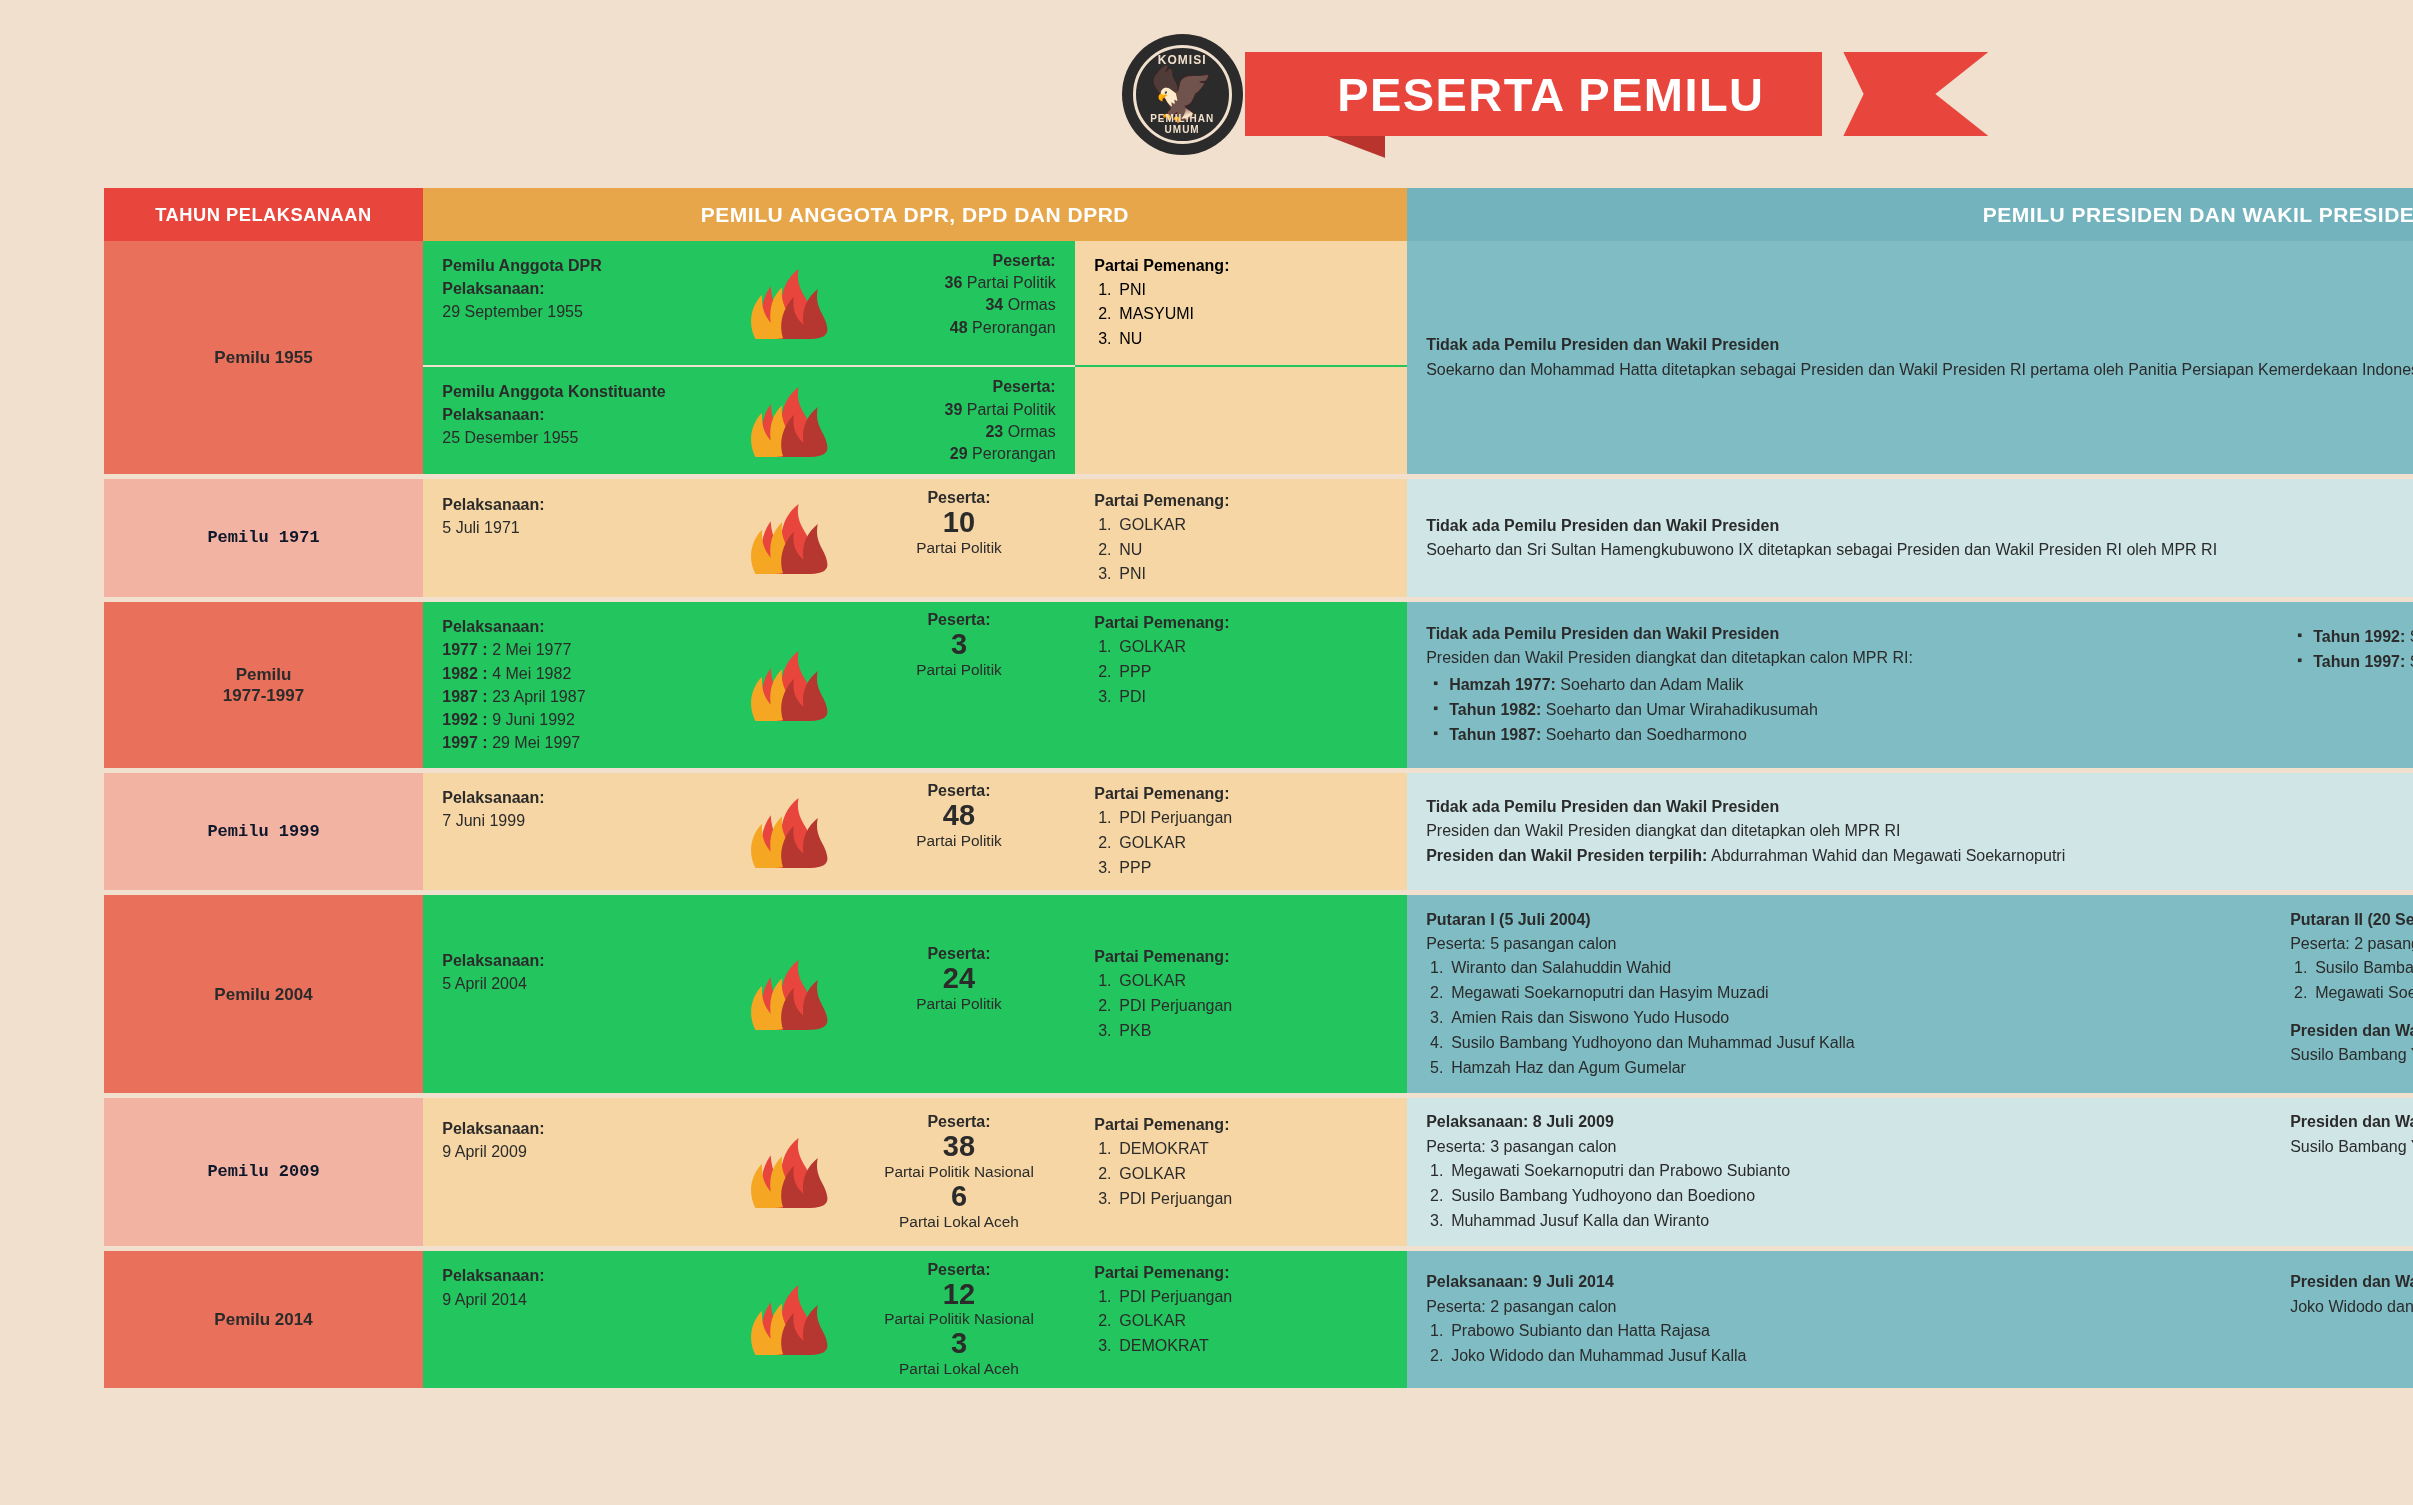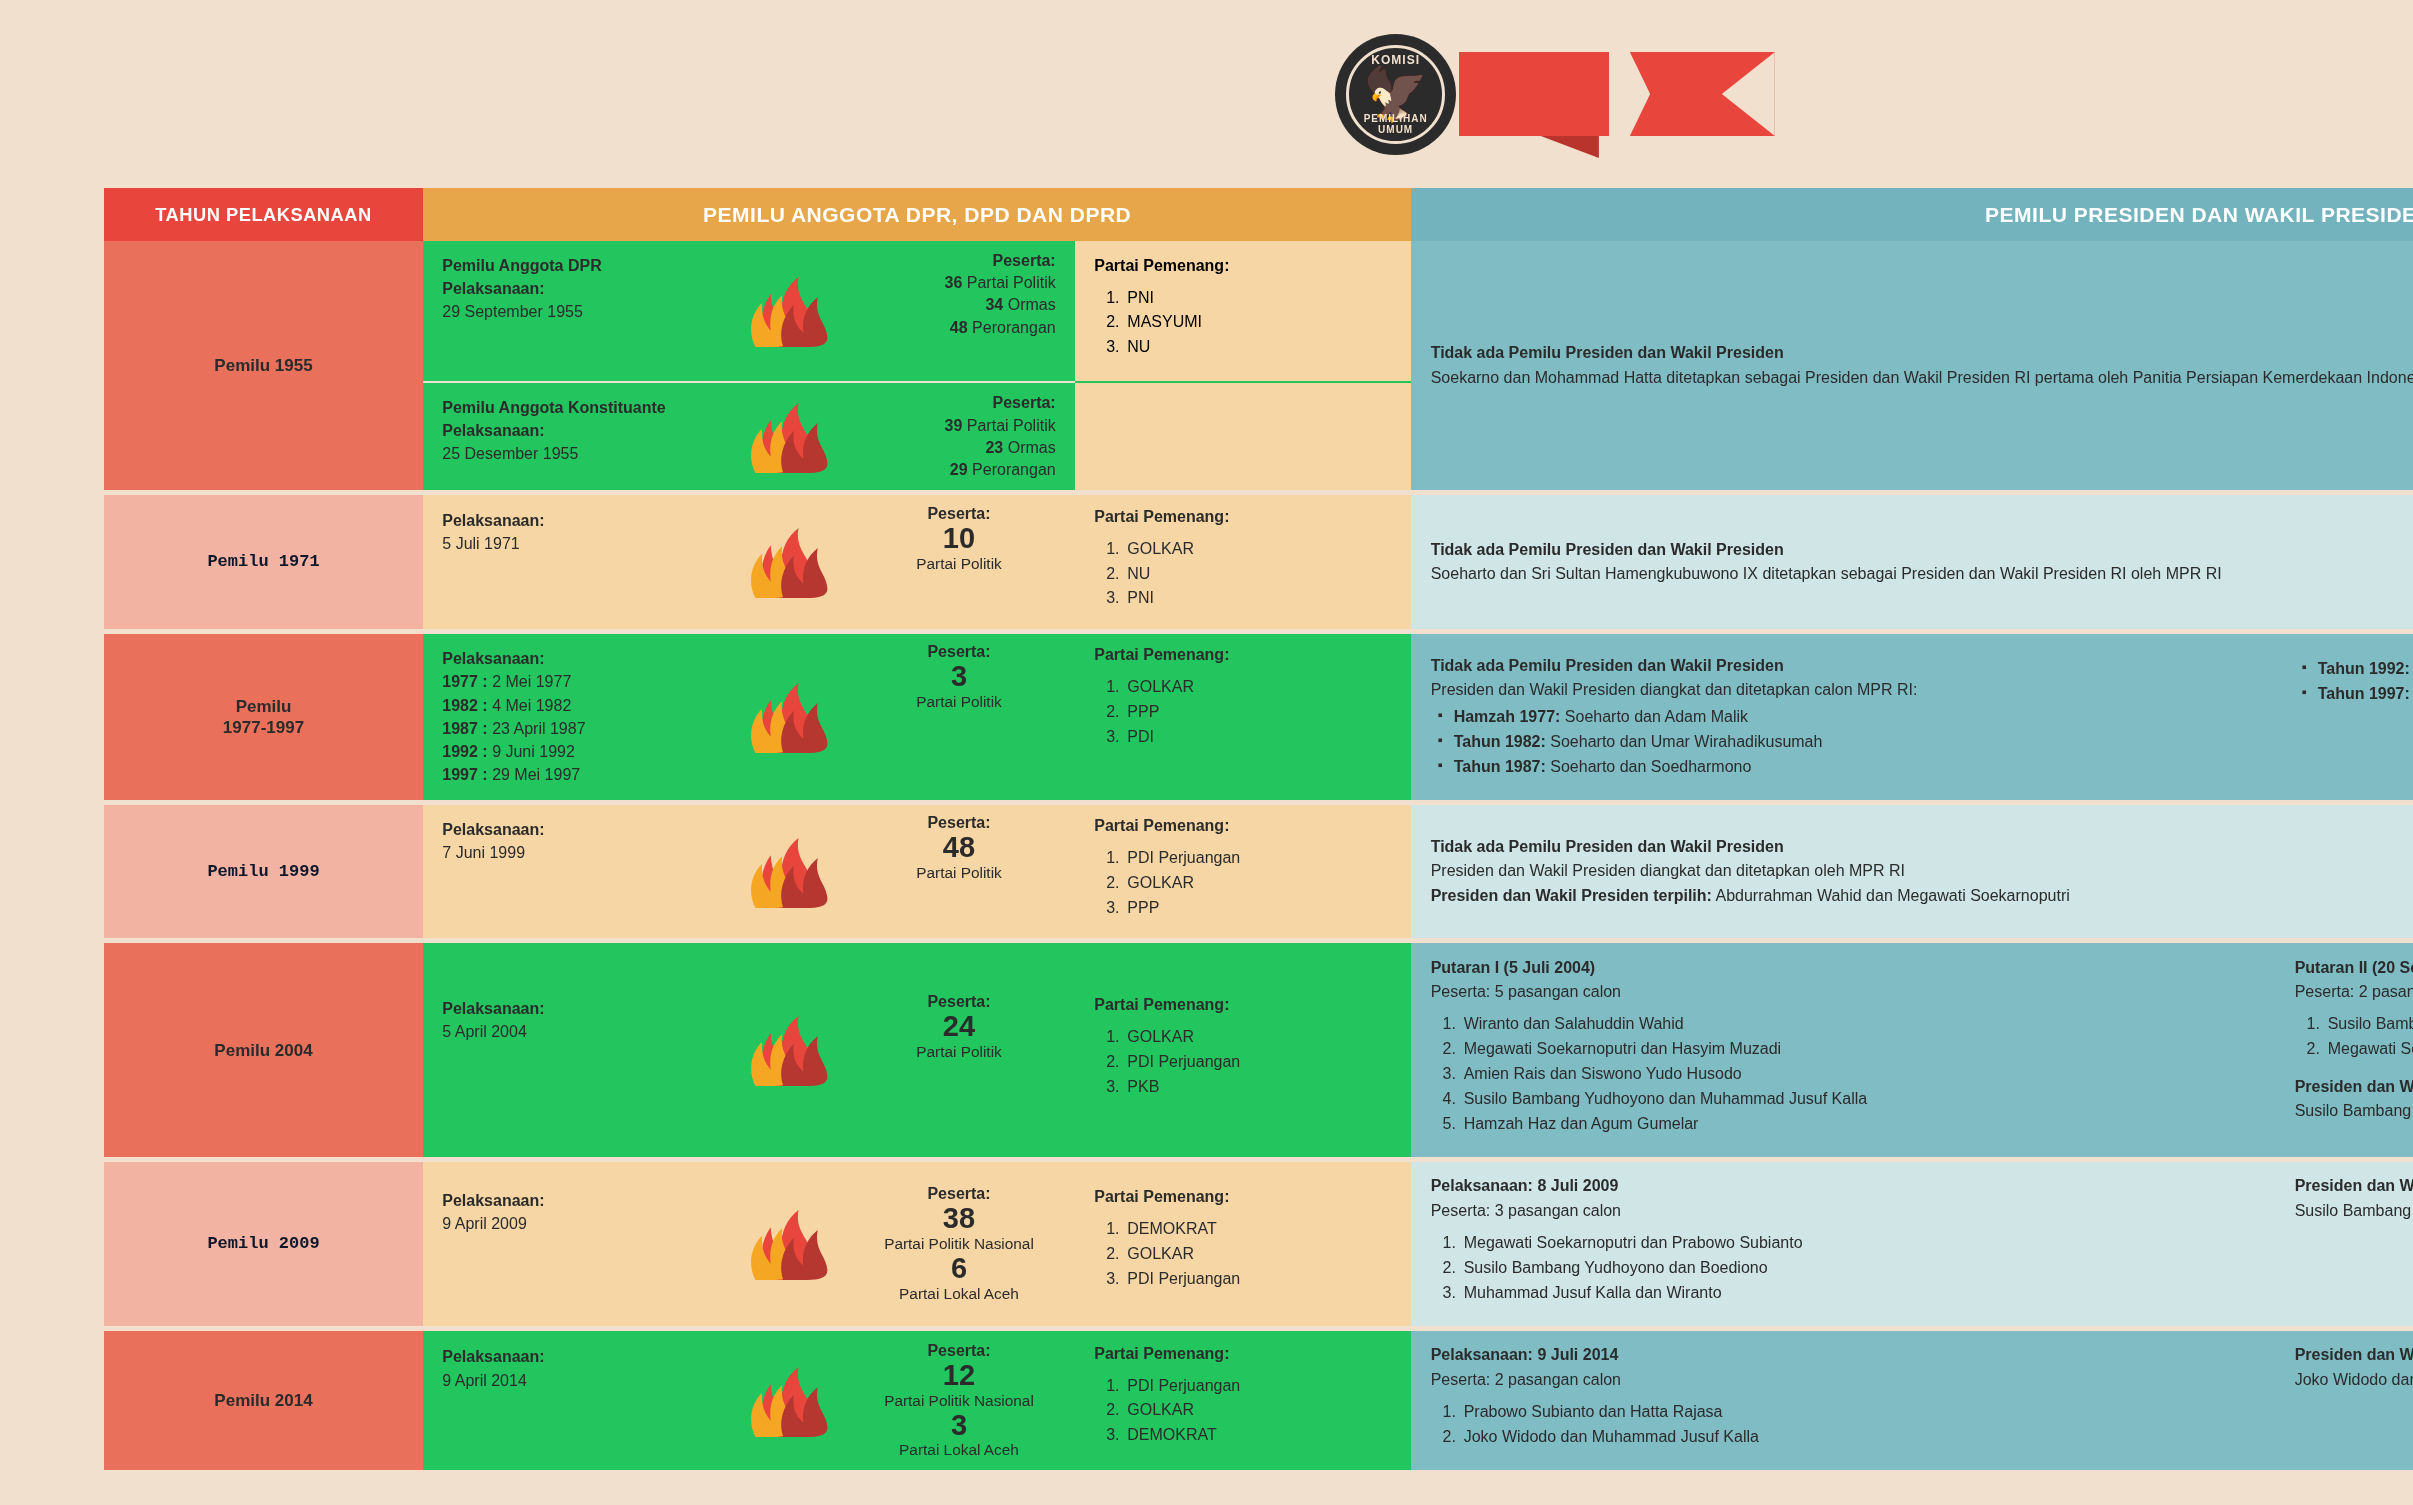--- a/index.html
+++ b/index.html
@@ -144,21 +144,21 @@
   .pres-col { font-size: 16px; color: #2b2b2b; line-height: 1.52; }
   .pres-col-1 { flex: 0 0 864px; padding-right: 19.3px; }
   .pres-col-2 { flex: 1 1 auto; }
   .pres-single { width: 100%; padding: 12.6px 19.3px; font-size: 16px; color: #2b2b2b; line-height: 1.52; }
 
   ul.bul { list-style: none; margin: 2.9px 0 0 0; padding: 0; }
   ul.bul li { position: relative; padding-left: 23px; line-height: 1.55; }
   ul.bul li:before {
     content: "\25AA"; position: absolute; left: 6.8px; top: -1px; font-size: 14.5px; color: #2b2b2b;
   }
-  ol.num { list-style: none; margin: 8px; padding: 0; counter-reset: it; }
+  ol.num { list-style: none; margin: 0; padding: 0; counter-reset: it; }
   ol.num li { counter-increment: it; position: relative; padding-left: 25px; line-height: 1.55; }
   ol.num li:before { content: counter(it) "."; position: absolute; left: 3.9px; }
 
   .mt { margin-top: 12.6px; }
 
   
   .flame { width: 101px; height: 72px; display: block; }
 
   .gap-row td { height: 4.8px; background: #f0e0cd; padding: 0; }
 </style>
@@ -173,20 +173,21 @@
       <div class="logo">
         <div class="logo-inner">
           <span class="logo-text-top">KOMISI</span>
           <span class="logo-bird">🦅</span>
           <span class="logo-text-bottom">PEMILIHAN UMUM</span>
         </div>
       </div>
 
       <div class="ribbon">
         <div class="ribbon-fold"></div>
+        <span class="ribbon-title">PESERTA PEMILU</span>
       </div>
       <div class="ribbon-tail">
         <div class="ribbon-notch"></div>
       </div>
 
     </div>
   </div>
 
   <div class="table-wrap">
     <table class="table">

